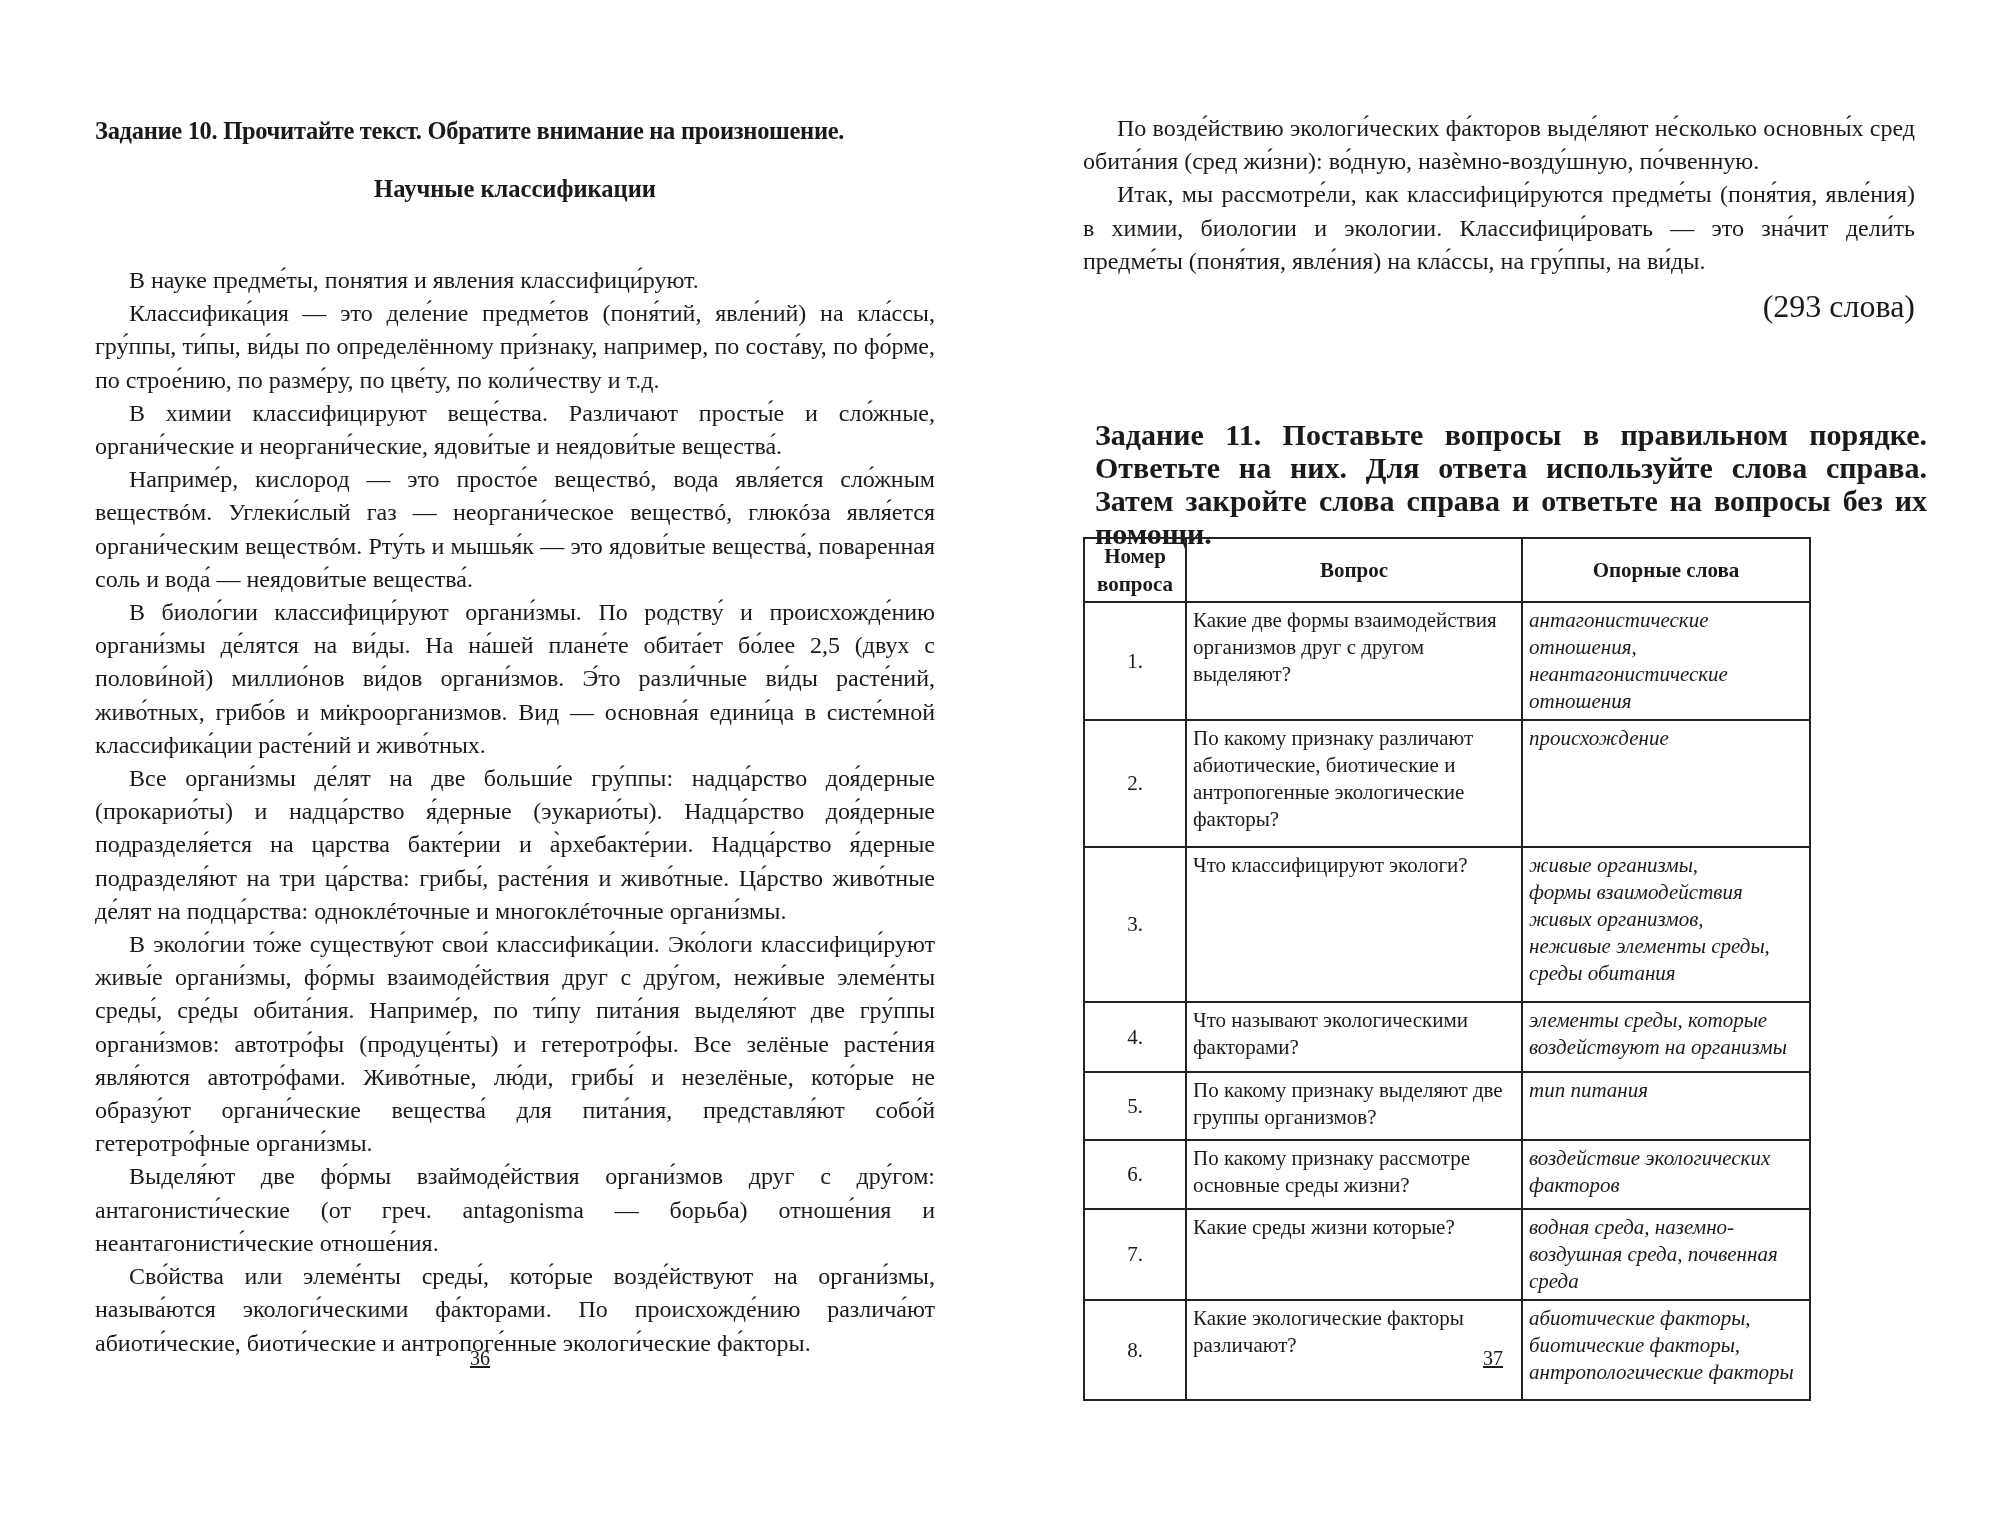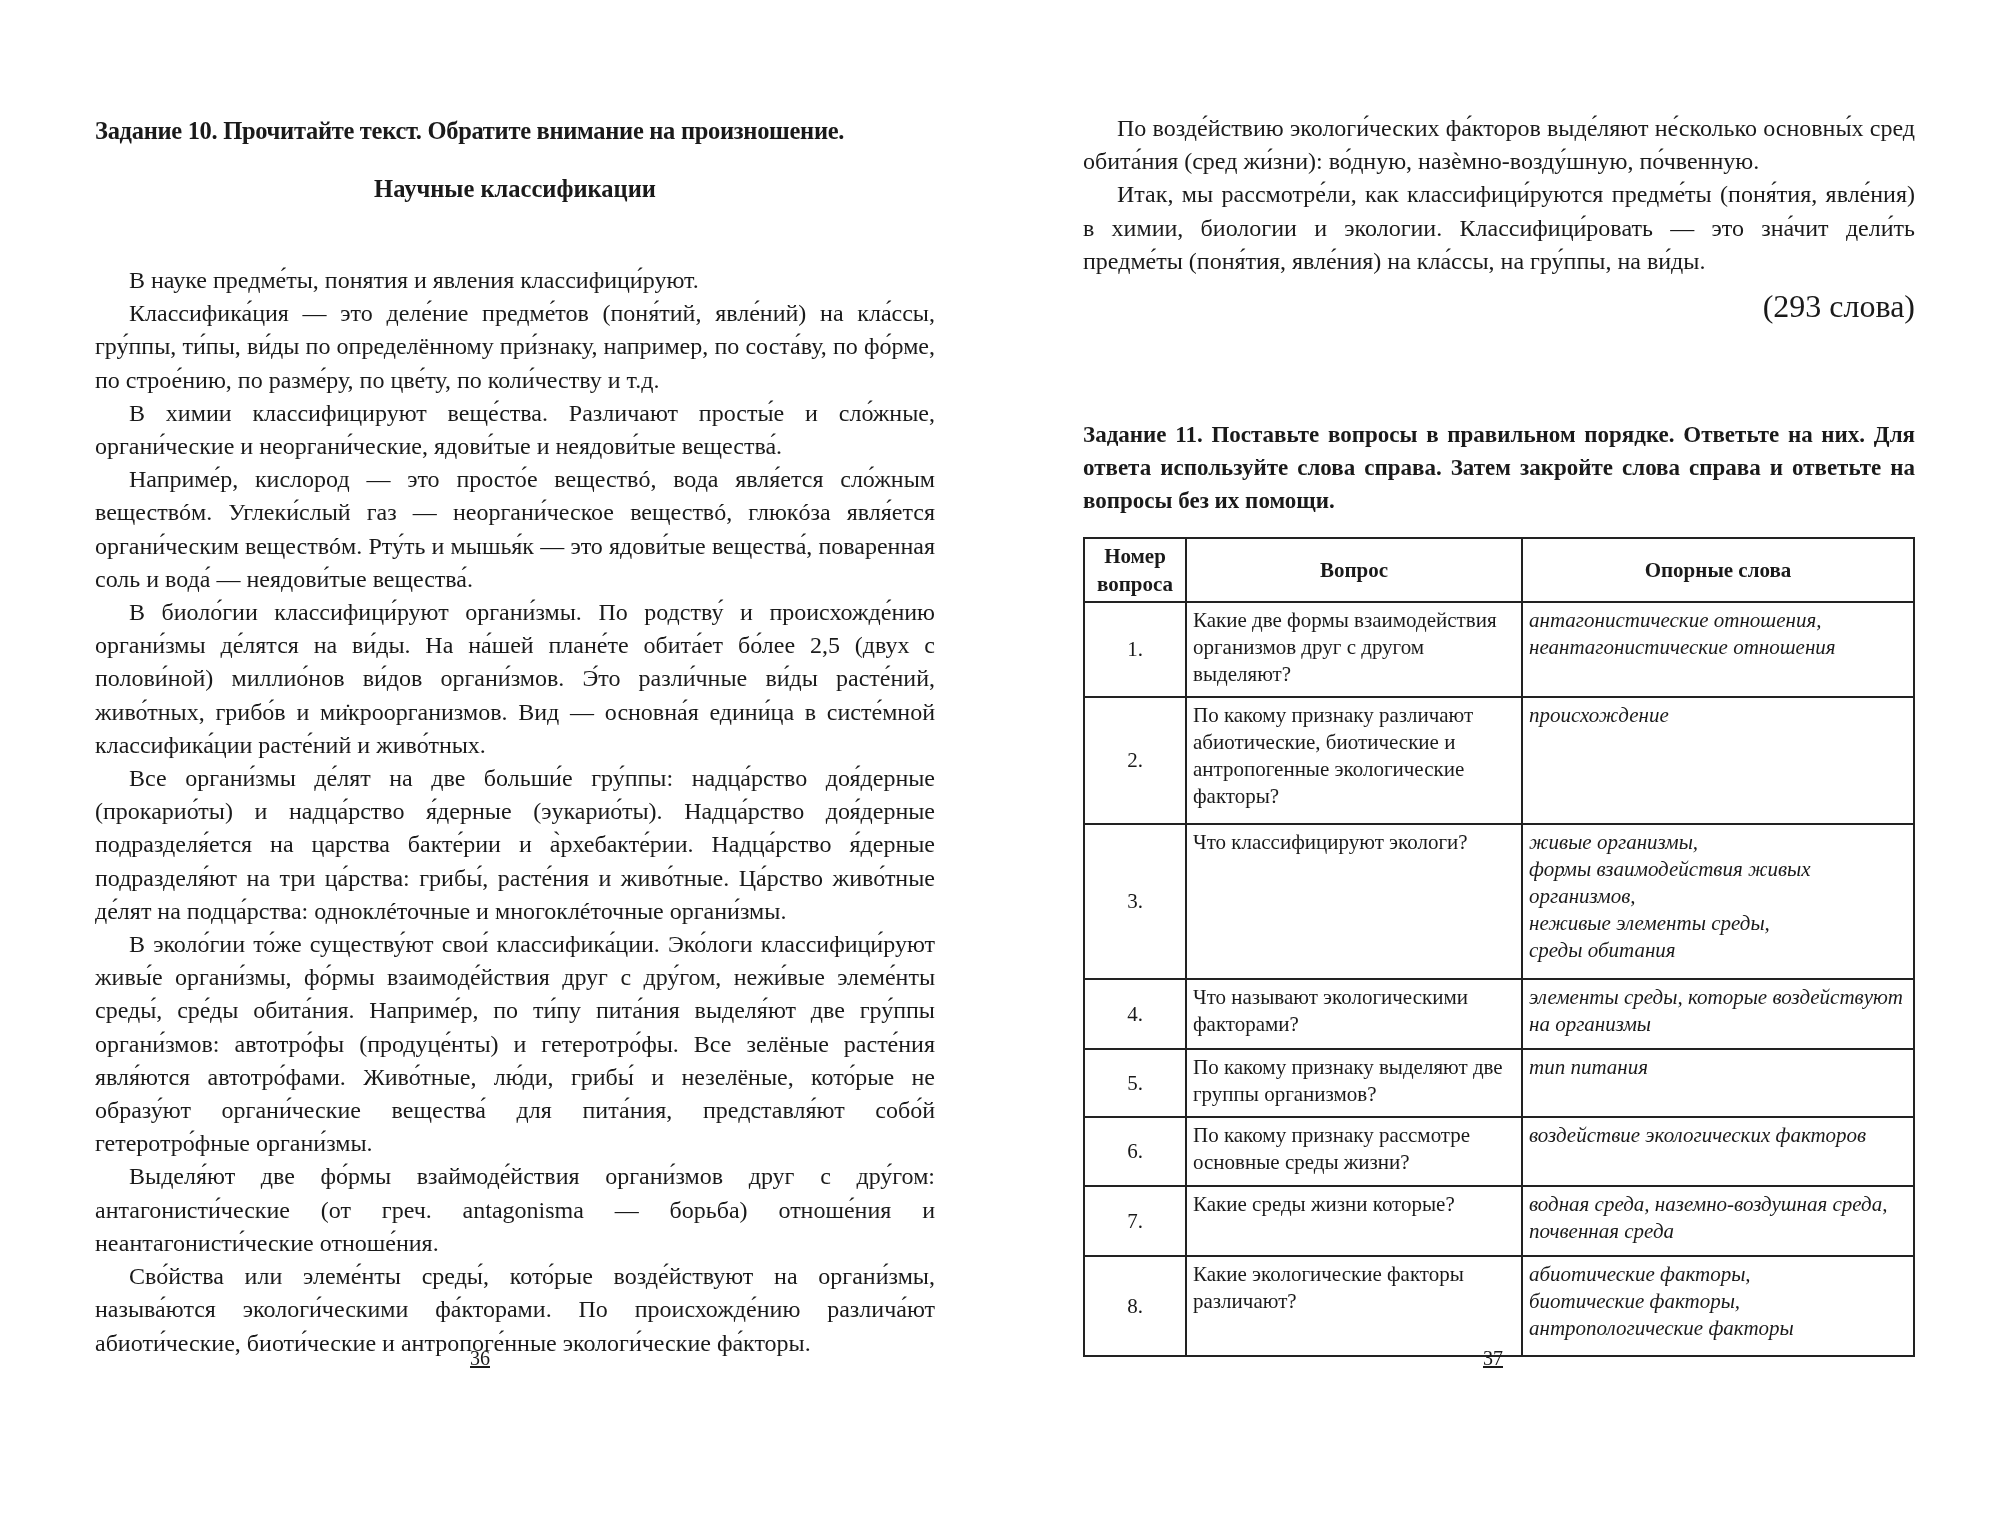--- a/index.html
+++ b/index.html
@@ -24,26 +24,26 @@
     position: absolute; left: 0; width: 840px;
     font-size: 24px; line-height: 33.2px; text-align: justify; margin: 0;
   }
   #left-body { top: 224px; margin-top: 40px; }
   .para { margin: 0; text-indent: 34px; text-align: justify; }
 
   #right-body { top: 112px; width: 832px; left: 0; }
   .word-count { text-align: right; margin: 12px 0 0 0; font-size: 32px; line-height: 33px; }
 
   #task11-heading {
-    position: absolute; top: 418px; left: 0; width: 832px;
-    font-weight: bold; font-size: 23px; line-height: 33px; text-align: justify;
+    position: absolute; top: 418px; left: 12px; width: 832px;
+    font-weight: bold; font-size: 30px; line-height: 33px; text-align: justify;
   }
 
   table.qtable {
-    position: absolute; top: 537px; left: 0; width: 832px;
+    position: absolute; top: 537px; left: 0; width: 728px;
     border-collapse: collapse; font-size: 21px; line-height: 27px;
   }
   .qtable th, .qtable td {
     border: 2px solid #222; vertical-align: top; padding: 4px 6px;
   }
   .qtable th { font-weight: bold; vertical-align: middle; text-align: center; font-size: 21px; line-height: 28px; }
   .qtable th.num-head { width: 88px; padding: 3px 2px; }
   .qtable th.q-head { width: 322px; }
   .qtable td.num { text-align: center; vertical-align: middle; width: 88px; }
   .qtable td.q { width: 322px; }

